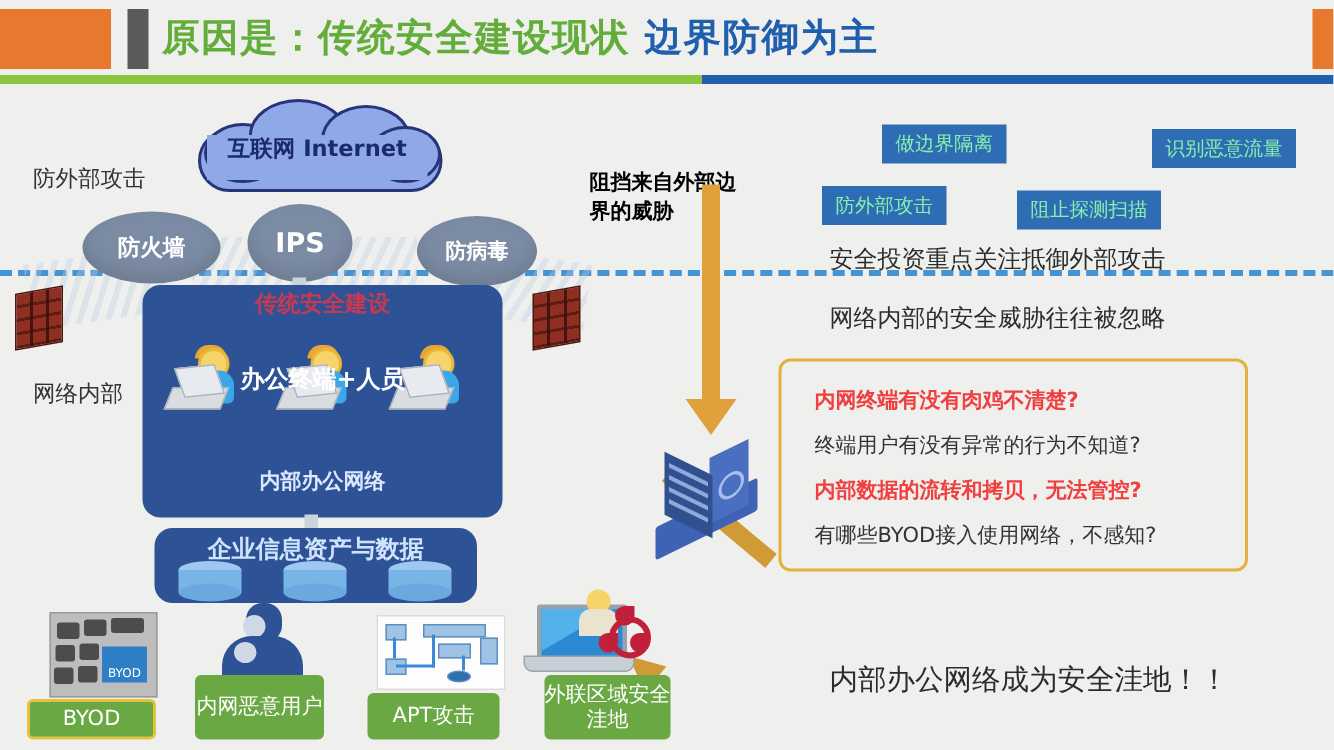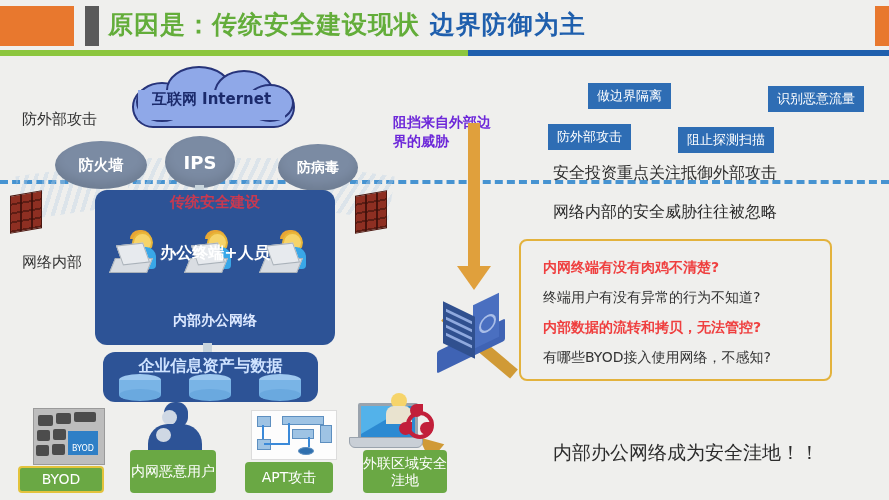--- a/index.html
+++ b/index.html
@@ -92,21 +92,21 @@
   .worker .lapscr{position:absolute;left:4px;top:12px;width:26px;height:18px;background:#e7eaee;
      transform:skewX(14deg) rotate(-6deg);border:1px solid #aab2ba;}
 
   
   .cyl{position:absolute;width:42px;height:26px;}
   .cyl .top{position:absolute;left:0;top:0;width:42px;height:12px;border-radius:50%;background:#9ec8ef;}
   .cyl .mid{position:absolute;left:0;top:6px;width:42px;height:15px;background:#79b4e6;}
   .cyl .bot{position:absolute;left:0;top:15px;width:42px;height:12px;border-radius:50%;background:#6aa9df;}
 
   
-  .green-note{position:absolute;left:393px;top:113px;width:100px;color:#6d28d9;
+  .green-note{position:absolute;left:393px;top:113px;width:100px;color:#000000;
      font-size:14px;font-weight:bold;line-height:19px;}
 
   
   .arrow-v{position:absolute;left:468px;top:123px;width:12px;height:148px;background:#e0a03c;}
   .arrow-v-head{position:absolute;left:457px;top:266px;width:0;height:0;
      border-left:17px solid transparent;border-right:17px solid transparent;border-top:24px solid #e0a03c;}
 
   
   .arrow-d{position:absolute;left:424px;top:368px;width:90px;height:12px;background:#d09a36;
      transform:rotate(40deg);transform-origin:100% 50%;}
@@ -120,21 +120,21 @@
      transform:skewY(-26deg);border-radius:2px;}
   .server .front{position:absolute;left:6px;top:14px;width:32px;height:42px;background:#30508f;
      transform:skewY(26deg);}
   .server .side{position:absolute;left:36px;top:4px;width:26px;height:44px;background:#4a6fc0;
      transform:skewY(-26deg);}
   .server .slat{position:absolute;left:9px;width:26px;height:3px;background:#8fa9de;transform:skewY(26deg);}
   .server .circ{position:absolute;left:42px;top:20px;width:13px;height:13px;border:2px solid #a9bee8;border-radius:50%;
      transform:skewY(-26deg);}
 
   
-  .tag{position:absolute;background:#2e6db4;color:#ffffff;font-size:13px;
+  .tag{position:absolute;background:#2e6db4;color:#86efac;font-size:13px;
      padding:4px 9px;white-space:nowrap;}
   #tag-1{left:588px;top:83px;}
   #tag-2{left:768px;top:86px;}
   #tag-3{left:548px;top:124px;}
   #tag-4{left:678px;top:127px;}
 
   
   .rtext{position:absolute;color:#2c2c2c;white-space:nowrap;}
   #rt-1{left:553px;top:163px;font-size:16px;}
   #rt-2{left:553px;top:202px;font-size:16px;}

